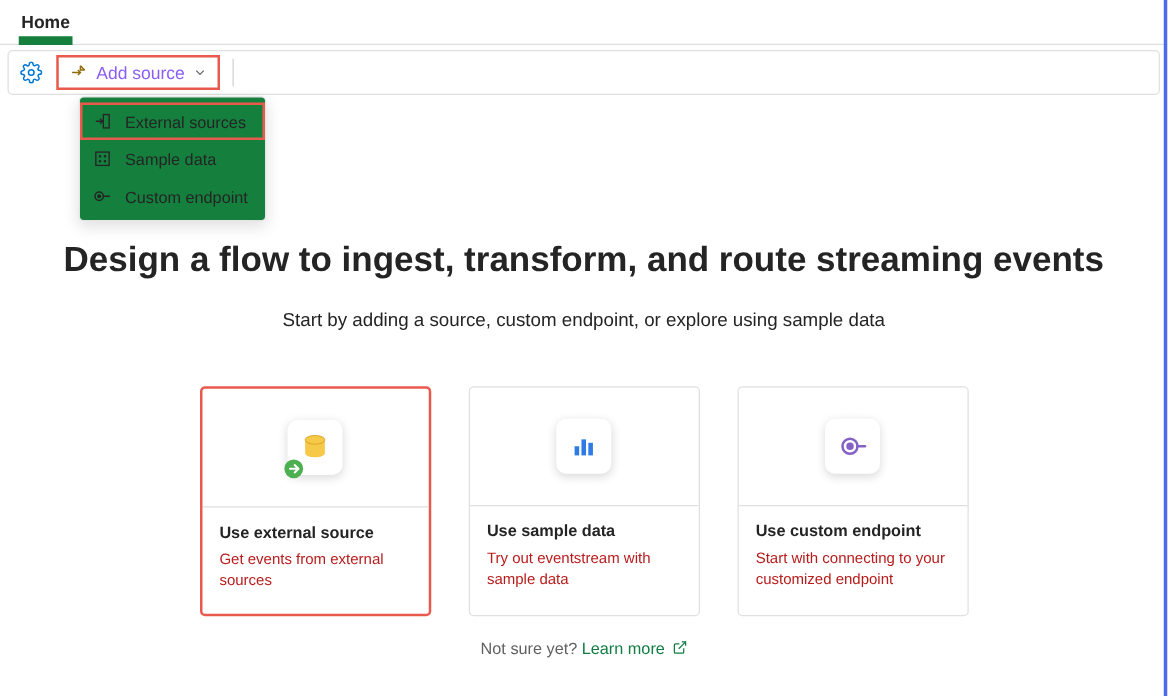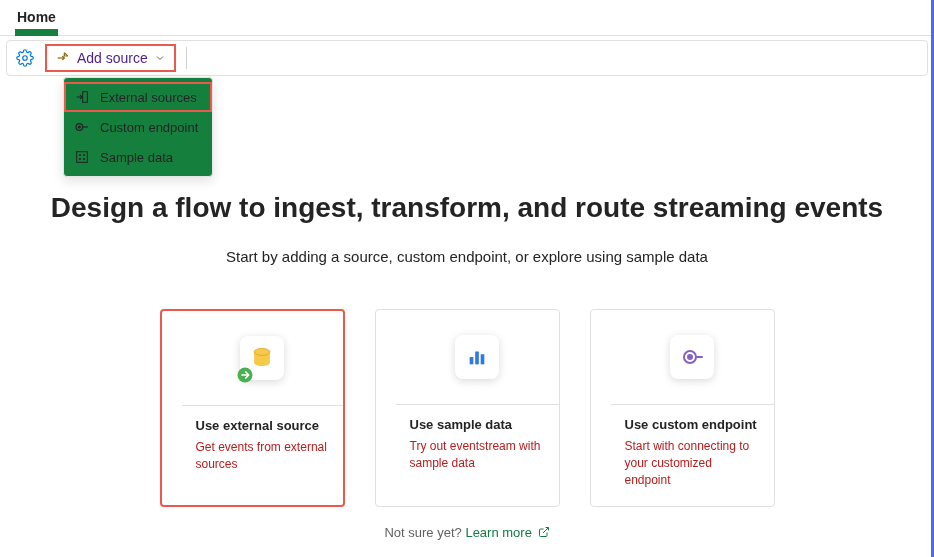--- a/index.html
+++ b/index.html
@@ -60,21 +60,21 @@
     .add-source-btn {
       display: flex;
       align-items: center;
       gap: 6px;
       height: 28px;
       padding: 0 8px;
       border: 2px solid #e95a4d;
       background: #fff;
       cursor: pointer;
       font-size: 14px;
-      color: #4c1d95;
+      color: #8b5cf6;
     }
     .add-source-btn .chevron {
       color: #616161;
     }
     .toolbar-divider {
       width: 1px;
       height: 22px;
       background: #d1d1d1;
       margin-left: 4px;
     }
@@ -125,21 +125,20 @@
       margin-bottom: 18px;
     }
     .card {
       width: 185px;
       border: 1px solid #e0e0e0;
       border-radius: 4px;
       background: #fff;
       text-align: left;
       cursor: pointer;
       overflow: hidden;
-      padding-left: 20px;
     }
     .card.highlighted {
       border: 2px solid #e95a4d;
     }
     .card-icon-area {
       height: 95px;
       display: flex;
       align-items: center;
       justify-content: center;
       border-bottom: 1px solid #e0e0e0;
@@ -222,39 +221,39 @@
       <svg width="16" height="16" viewBox="0 0 24 24" fill="none" stroke="#242424" stroke-width="1.6">
         <rect x="13" y="4" width="7" height="16"></rect>
         <path d="M4 12h8"></path>
         <path d="M9 9l3 3-3 3"></path>
       </svg>
     </span>
     <span>External sources</span>
   </div>
   <div class="dropdown-item">
     <span>
-      <svg width="16" height="16" viewBox="0 0 24 24" fill="none" stroke="#242424" stroke-width="1.8">
-        <circle cx="8" cy="12" r="5"></circle>
-        <circle cx="8" cy="12" r="1.5" fill="#242424"></circle>
-        <path d="M13 12h8"></path>
-      </svg>
-    </span>
-    <span>Custom endpoint</span>
-  </div>
-  <div class="dropdown-item">
-    <span>
       <svg width="16" height="16" viewBox="0 0 24 24" fill="none" stroke="#242424" stroke-width="1.6">
         <rect x="4" y="4" width="16" height="16"></rect>
         <circle cx="9" cy="9" r="0.8" fill="#242424"></circle>
         <circle cx="15" cy="9" r="0.8" fill="#242424"></circle>
         <circle cx="9" cy="15" r="0.8" fill="#242424"></circle>
         <circle cx="15" cy="15" r="0.8" fill="#242424"></circle>
       </svg>
     </span>
     <span>Sample data</span>
+  </div>
+  <div class="dropdown-item">
+    <span>
+      <svg width="16" height="16" viewBox="0 0 24 24" fill="none" stroke="#242424" stroke-width="1.8">
+        <circle cx="8" cy="12" r="5"></circle>
+        <circle cx="8" cy="12" r="1.5" fill="#242424"></circle>
+        <path d="M13 12h8"></path>
+      </svg>
+    </span>
+    <span>Custom endpoint</span>
   </div>
 </div>
 
 <div class="main">
   <h1>Design a flow to ingest, transform, and route streaming events</h1>
   <p class="subtitle">Start by adding a source, custom endpoint, or explore using sample data</p>
 
   <div class="cards">
 
     <div class="card highlighted">

